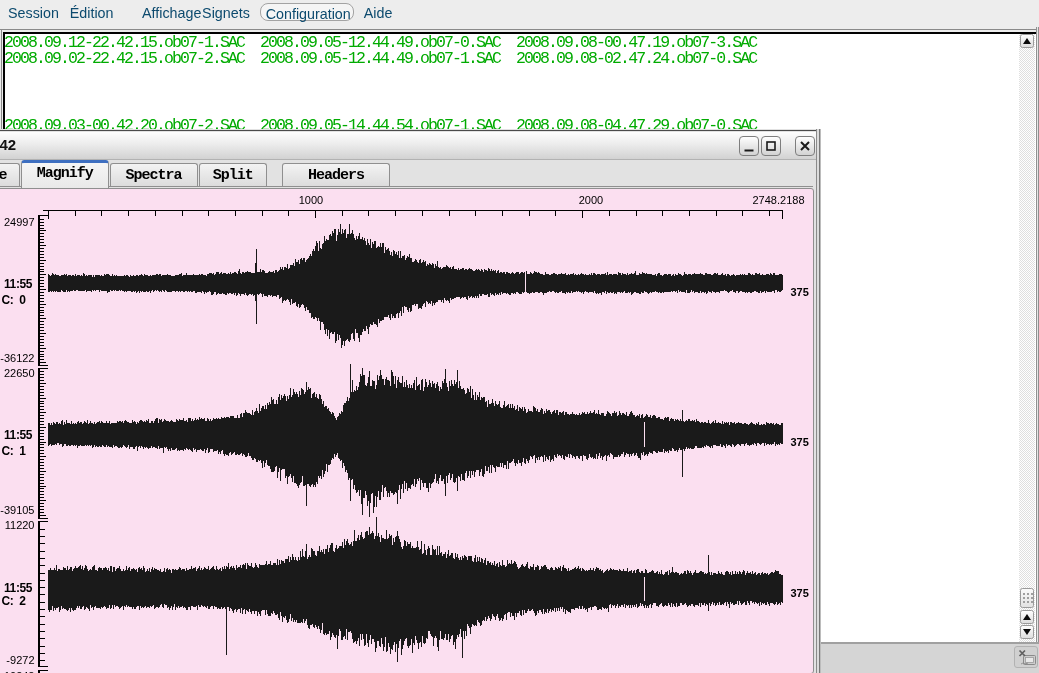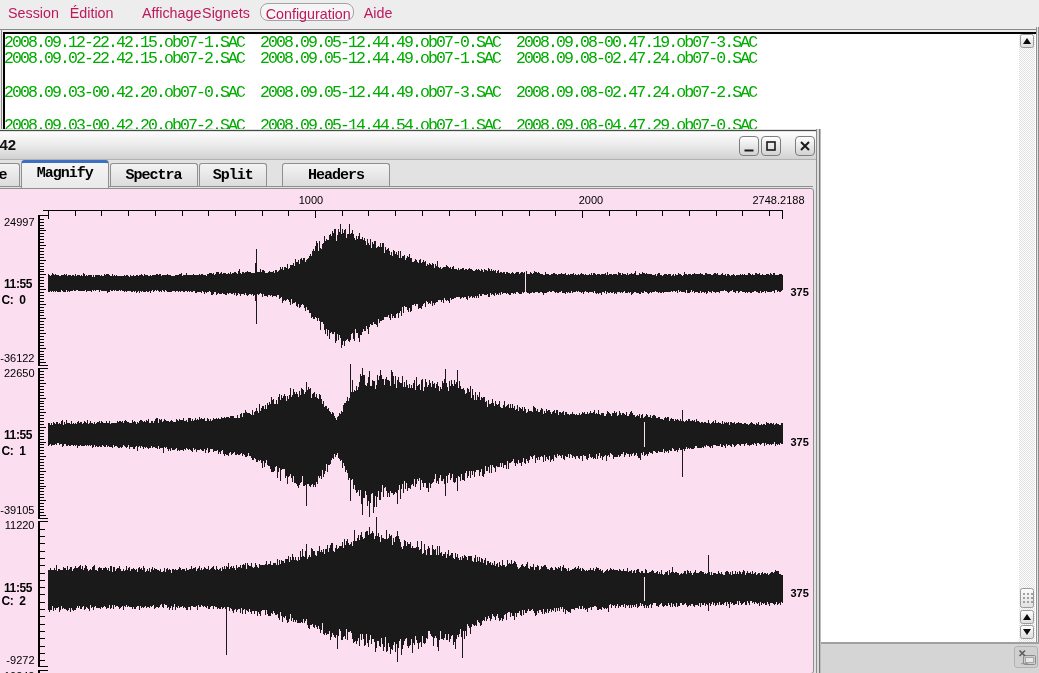--- a/index.html
+++ b/index.html
@@ -1,19 +1,19 @@
 <!DOCTYPE html>
 <html><head><meta charset="utf-8"><style>
 html,body{margin:0;padding:0;width:1039px;height:673px;overflow:hidden;background:#d5d5d5;
 font-family:"Liberation Sans",sans-serif;}
 *{box-sizing:border-box;}
 #menubar,.trow,#titlebar,#tabbar{will-change:transform;}
 #konsole{position:absolute;left:0;top:0;width:1039px;height:643.5px;background:#ededed;}
 #menubar{position:absolute;left:0;top:0;width:1039px;height:27px;background:#ededed;
-font-size:14.3px;color:#be185d;}
+font-size:14.3px;color:#0c4a6e;}
 #menubar .mi{position:absolute;top:4.6px;line-height:15.98px;}
 #cfg{position:absolute;left:260px;top:3.2px;width:94px;height:17.8px;border:1px solid #a3a3a3;
 border-radius:8px;background:#f5f5f5;}
 #cfg span{position:absolute;left:4.7px;top:1.4px;line-height:15.98px;}
 #frame{position:absolute;left:0;top:28.5px;width:1039px;height:615px;background:#ececec;border-top:1px solid #8a8a8a;}
 #kleft{position:absolute;left:0.7px;top:28.5px;width:1px;height:615px;background:#8a8a8a;}
 #sunken{position:absolute;left:3px;top:31.5px;width:1033px;height:610.5px;background:#fff;
 border-top:2px solid #000;border-left:2px solid #000;}
 .trow{position:absolute;left:4.1px;white-space:pre;font-family:"Liberation Mono",monospace;
 font-size:16.5px;letter-spacing:-1.9px;color:#00ab00;line-height:16.7px;}
@@ -79,21 +79,20 @@
       </div>
   <div class="sbtn" style="top:576.5px">
         <span class="tri-up"></span>
       </div>
   <div class="sbtn" style="top:591.5px">
         <span class="tri-dn"></span>
       </div>
  </div>
     <div class="trow" style="top:34.50px">2008.09.12-22.42.15.ob07-1.SAC  2008.09.05-12.44.49.ob07-0.SAC  2008.09.08-00.47.19.ob07-3.SAC</div>
     <div class="trow" style="top:51.20px">2008.09.02-22.42.15.ob07-2.SAC  2008.09.05-12.44.49.ob07-1.SAC  2008.09.08-02.47.24.ob07-0.SAC</div>
-    <div class="trow" style="top:84.60px">2008.09.03-00.42.20.ob07-0.SAC  2008.09.05-12.44.49.ob07-3.SAC  2008.09.08-02.47.24.ob07-2.SAC</div>
     <div class="trow" style="top:118.00px">2008.09.03-00.42.20.ob07-2.SAC  2008.09.05-14.44.54.ob07-1.SAC  2008.09.08-04.47.29.ob07-0.SAC</div>
  <div id="kright"></div>
  <div id="kbottom"></div>
 </div>
 <div id="dicon">
  <svg width="24" height="22" viewBox="0 0 24 22">
   <rect x="8.5" y="8.5" width="12" height="9" rx="1" fill="#cdcdcd" stroke="#8a8a8a"></rect>
   <rect x="10.5" y="10.5" width="8" height="5" fill="#e8e8e8" stroke="#9a9a9a" stroke-width="0.8"></rect>
   <path d="M4.5 3.5l5.5 5.5M10 3.5L4.5 9" stroke="#5f5f5f" stroke-width="1.7"></path>
   <path d="M6 17c2-2 4 1 7-1" stroke="#8a8a8a" fill="none" stroke-width="0.9"></path>

